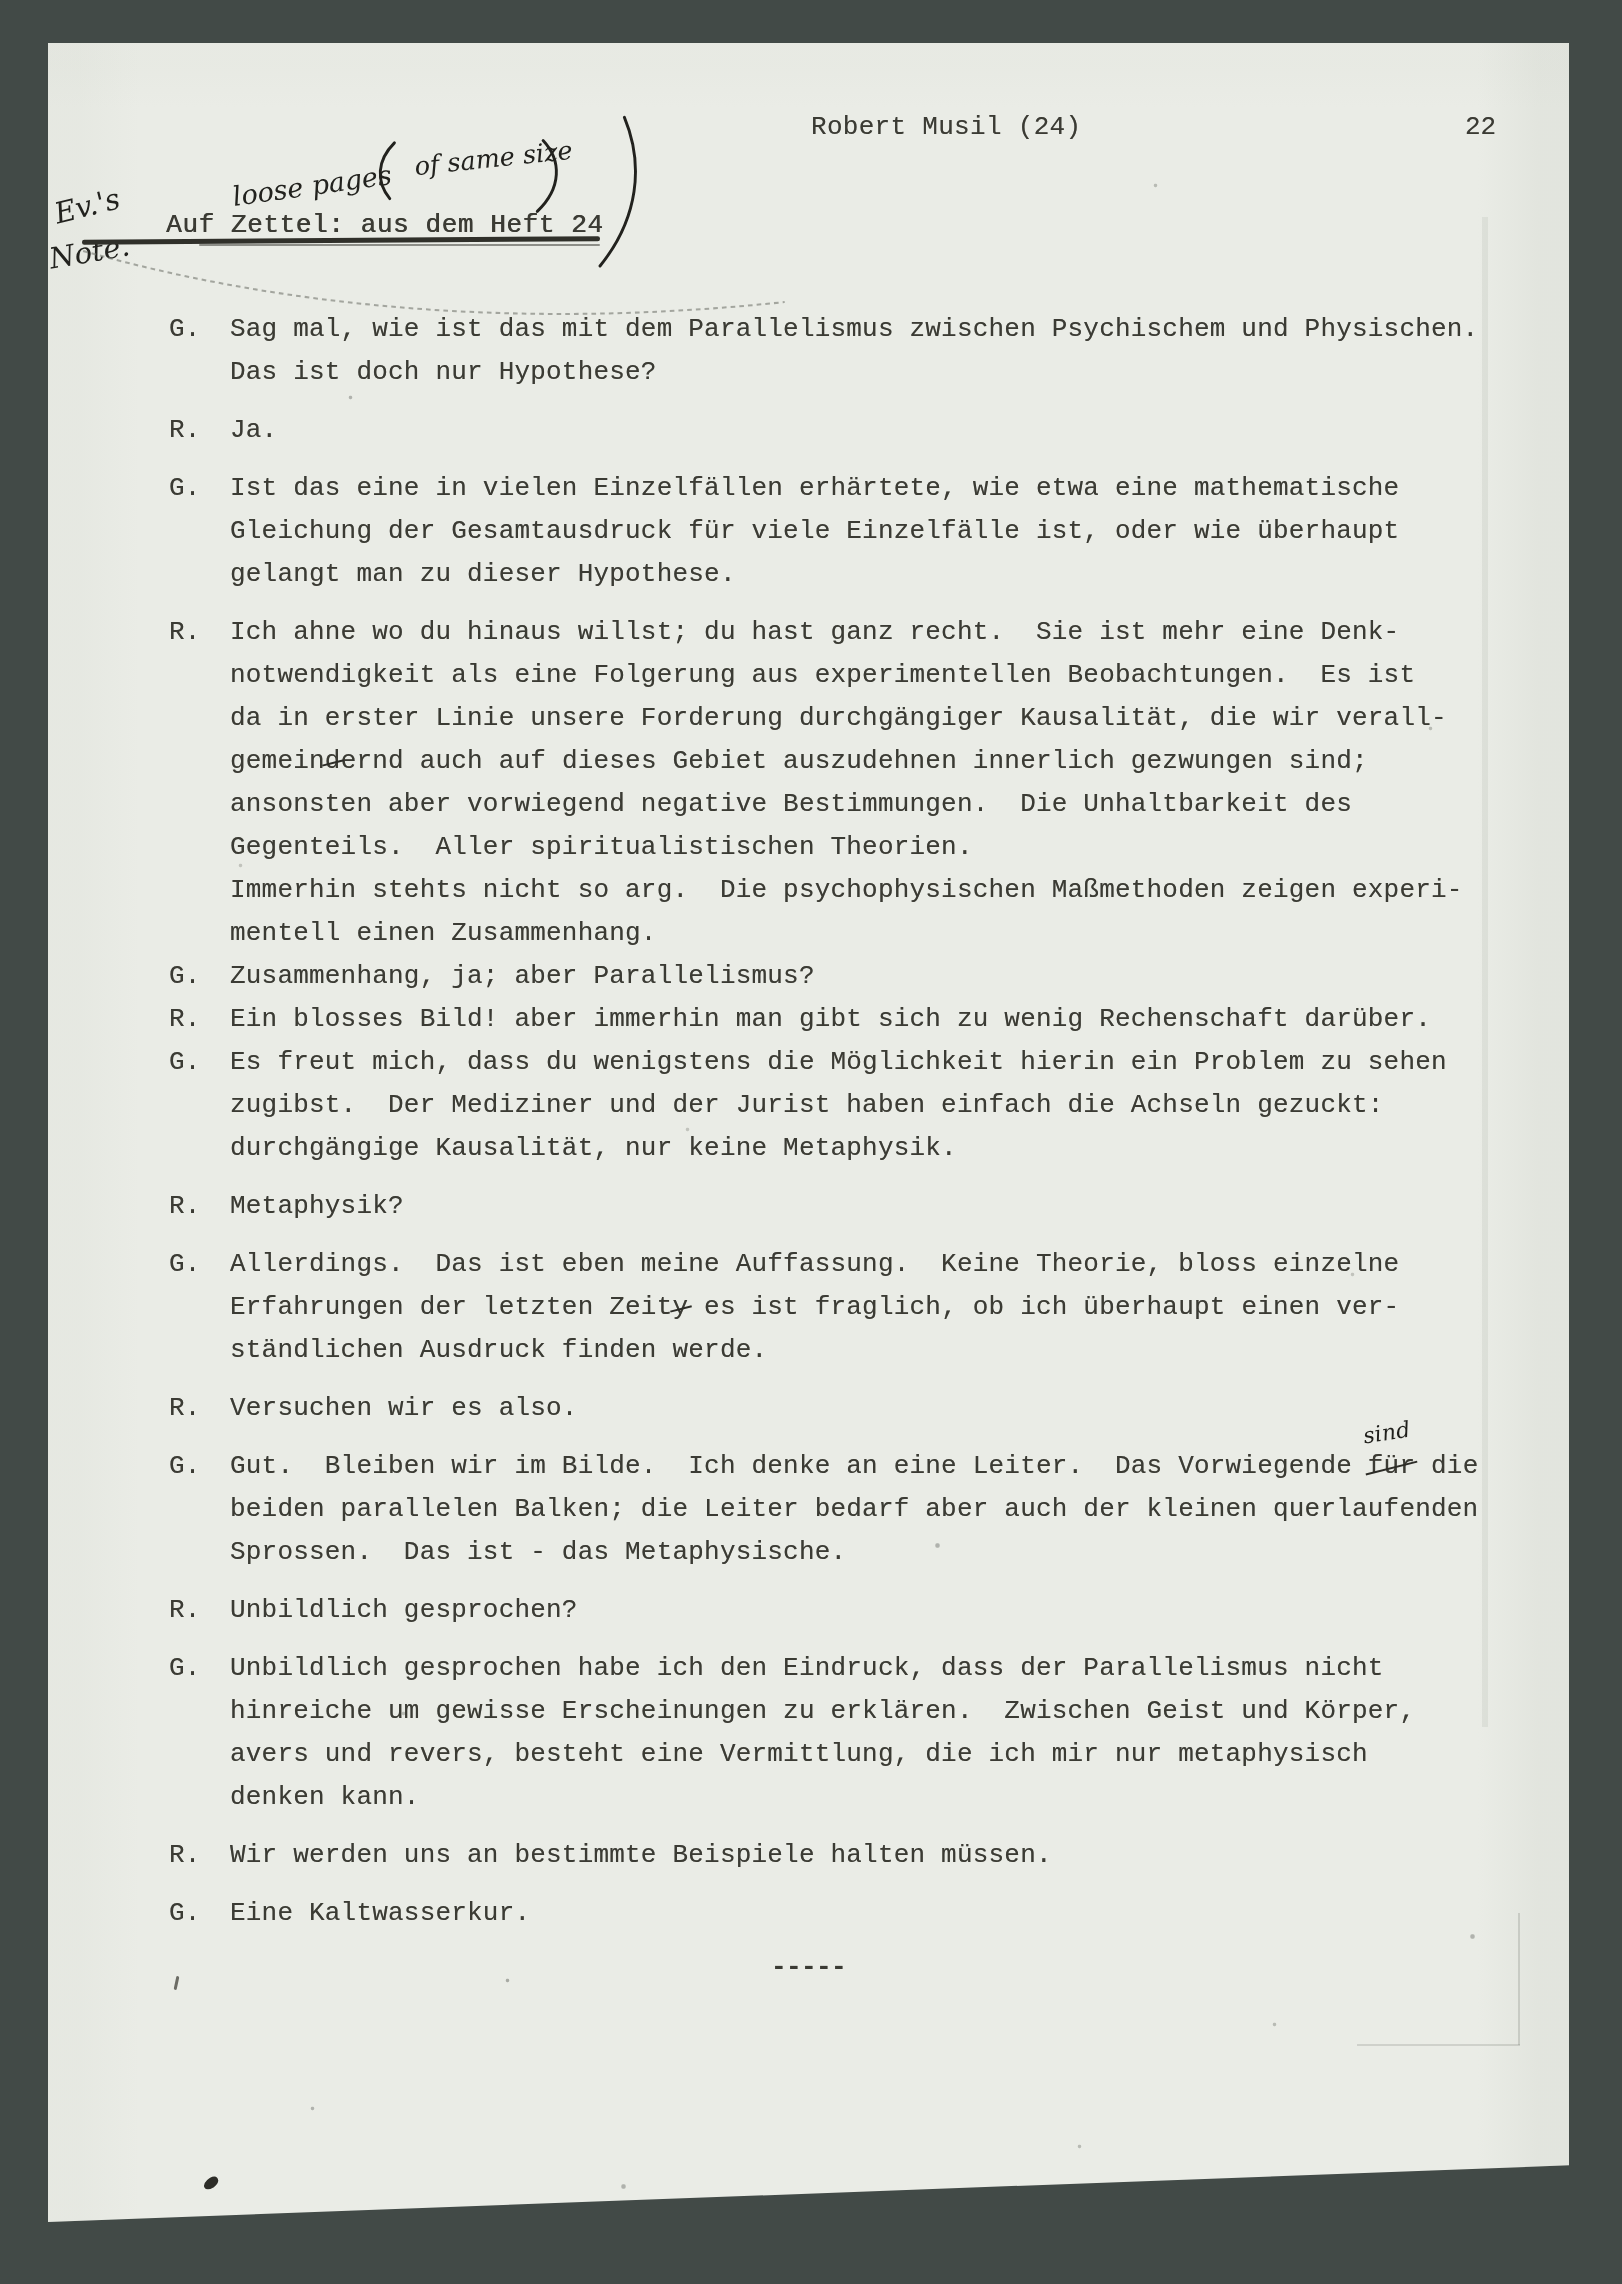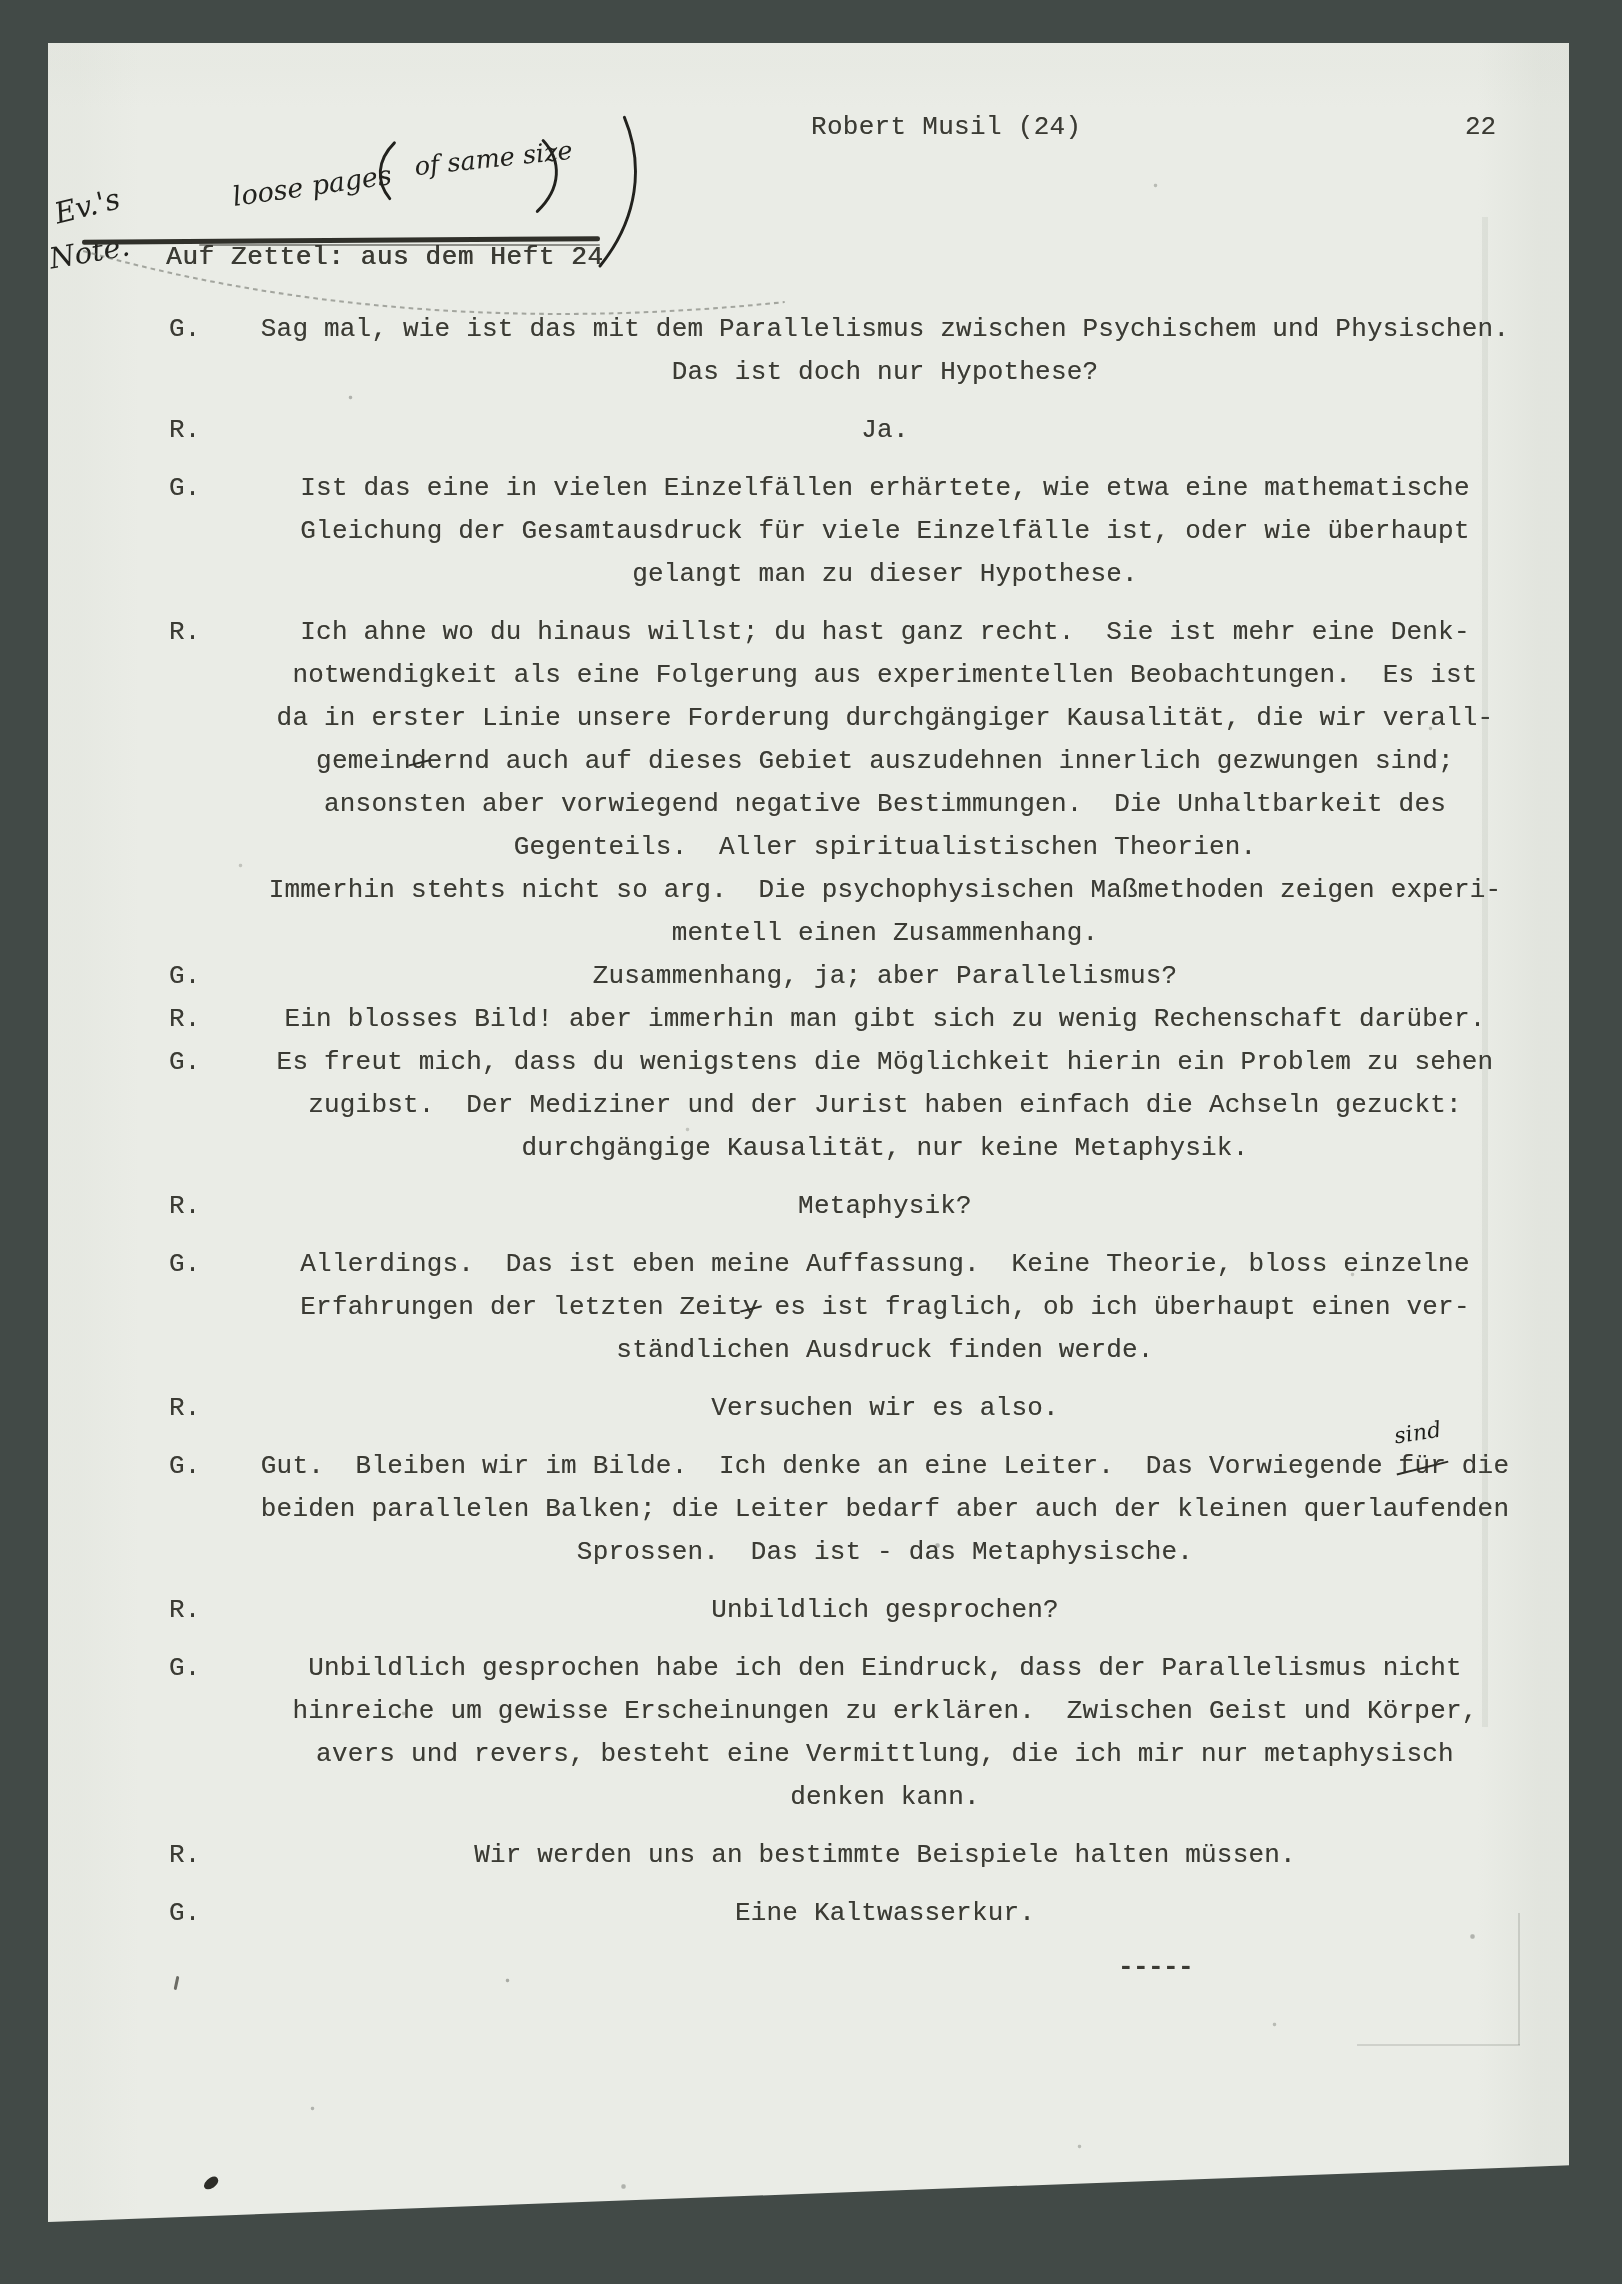--- a/index.html
+++ b/index.html
@@ -9,24 +9,24 @@
     font-family:"Liberation Mono",monospace;
   }
   .page{
     position:absolute;left:48px;top:43px;width:1521px;height:2179px;
     background:#eaece6;
     background-image:
       linear-gradient(90deg, rgba(205,210,200,.14) 0 2%, rgba(0,0,0,0) 6% 94%, rgba(190,196,186,.18) 98% 100%),
       linear-gradient(180deg, rgba(210,214,204,.10) 0 1%, rgba(0,0,0,0) 3%);
     clip-path:polygon(0 0,100% 0,100% 97.4%,0 100%);
   }
-  .typed{color:#3b3b34;text-shadow:0 0 0.6px rgba(50,50,45,.45);text-align:center;}
+  .typed{color:#3b3b34;text-shadow:0 0 0.6px rgba(50,50,45,.45);}
   .header-title{position:absolute;left:763px;top:69px;font-size:26px;letter-spacing:0.3px;}
   .page-number{position:absolute;left:1369px;top:69px;font-size:26px;margin-left:48px;}
-  .heading{position:absolute;left:118px;top:167px;font-size:26px;letter-spacing:0.6px;text-shadow:0.6px 0 0 currentColor;margin-top:32px;}
+  .heading{position:absolute;left:118px;top:167px;font-size:26px;letter-spacing:0.6px;text-shadow:0.6px 0 0 currentColor;}
   .heading-underline{position:absolute;left:34px;top:195px;width:518px;height:4.6px;background:#30302a;border-radius:2.3px;transform:rotate(-.4deg);}
   .heading-underline2{position:absolute;left:151px;top:201px;width:401px;height:1.7px;background:#30302a;opacity:.5;border-radius:1.2px;}
   .hand{font-family:"DejaVu Serif",serif;font-style:italic;color:#22221e;white-space:nowrap;}
   .hand-loose{position:absolute;left:184px;top:127px;font-size:27px;transform:rotate(-8deg);}
   .hand-size{position:absolute;left:366px;top:100px;font-size:25.6px;transform:rotate(-6deg);}
   .hand-ev{position:absolute;left:5.8px;top:146px;font-size:29px;transform:rotate(-14deg);}
   .hand-note{position:absolute;left:1.2px;top:192px;font-size:29px;transform:rotate(-10deg);}
   .dialogue{position:absolute;left:121px;top:250px;width:1371px;font-size:26px;line-height:43px;letter-spacing:0.2px;}
   .para{position:relative;padding-left:61px;margin-top:15px;white-space:pre-wrap;}
   .para.tight{margin-top:0;}

